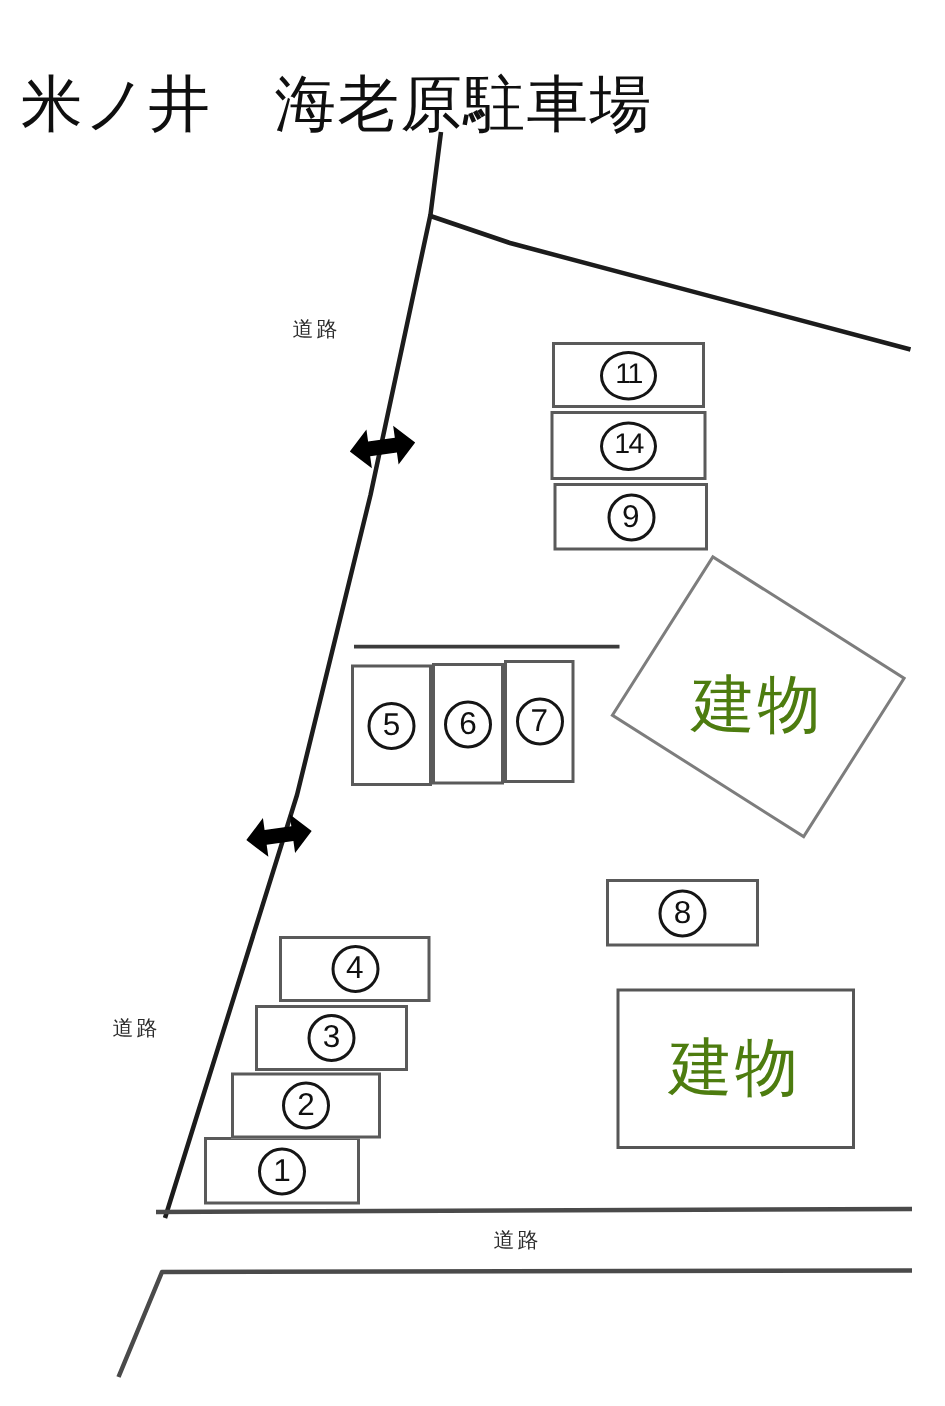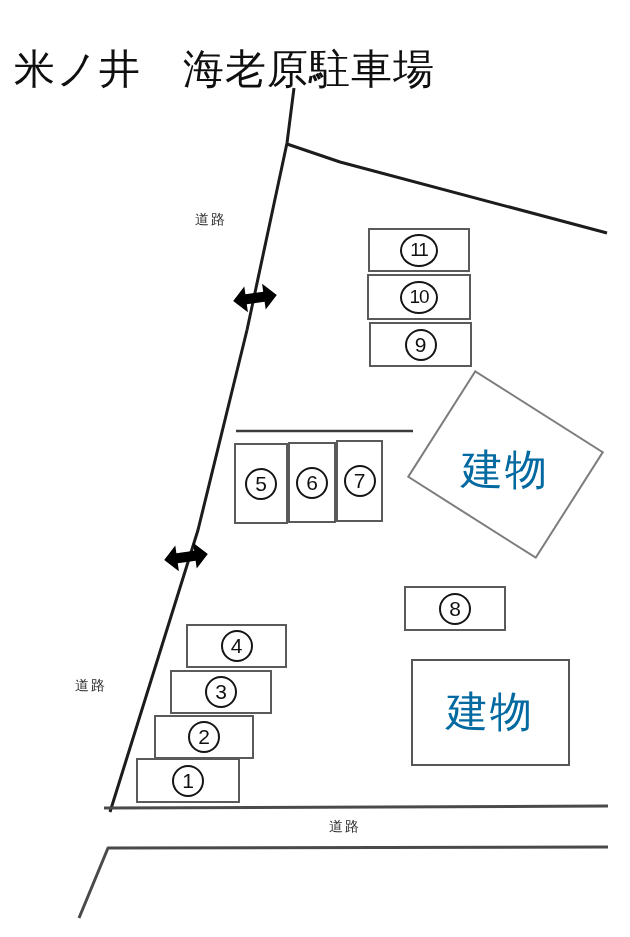--- a/index.html
+++ b/index.html
@@ -7,21 +7,21 @@
     position:relative;width:630px;height:937px;background:#ffffff;overflow:hidden;
     font-family:"Liberation Sans","DejaVu Sans",sans-serif;
   }
   .title{
     position:absolute;left:14px;top:18px;font-size:41px;line-height:1.2;
     color:#0f0f0f;white-space:pre;letter-spacing:1px;font-weight:500;
   }
   .roads-svg{position:absolute;left:0;top:0;width:630px;height:937px;}
   .building{position:absolute;background:#ffffff;box-sizing:border-box;}
   .building-label{
-    position:absolute;transform:translate(-50%,-50%);font-size:42px;color:#0369a1;
+    position:absolute;transform:translate(-50%,-50%);font-size:42px;color:#4d7c0f;
     white-space:nowrap;letter-spacing:2px;
   }
   .space{
     position:absolute;background:#ffffff;border:2px solid #5a5a5a;box-sizing:border-box;
     display:flex;align-items:center;justify-content:center;
   }
   .num{
     display:flex;align-items:center;justify-content:center;
     border:2px solid #151515;border-radius:50%;background:#ffffff;color:#101010;
     box-sizing:border-box;
@@ -75,21 +75,21 @@
       <div class="space" style="left: 336px; top: 440px; width: 47px; height: 82px;">
         <span class="num d1">7</span>
       </div>
       <div class="space" style="left: 404px; top: 586px; width: 102px; height: 45px;">
         <span class="num d1">8</span>
       </div>
       <div class="space" style="left: 369px; top: 322px; width: 103px; height: 45px;">
         <span class="num d1">9</span>
       </div>
       <div class="space" style="left: 367px; top: 274px; width: 104px; height: 46px;">
-        <span class="num d2">10</span>
+        <span class="num d2">14</span>
       </div>
       <div class="space" style="left: 368px; top: 228px; width: 102px; height: 44px;">
         <span class="num d2">11</span>
       </div>
     </div>
   <div>
       <div class="road-label" style="left: 211px; top: 220px;">道路</div>
       <div class="road-label" style="left: 91px; top: 686px;">道路</div>
       <div class="road-label" style="left: 345px; top: 827px;">道路</div>
     </div>

